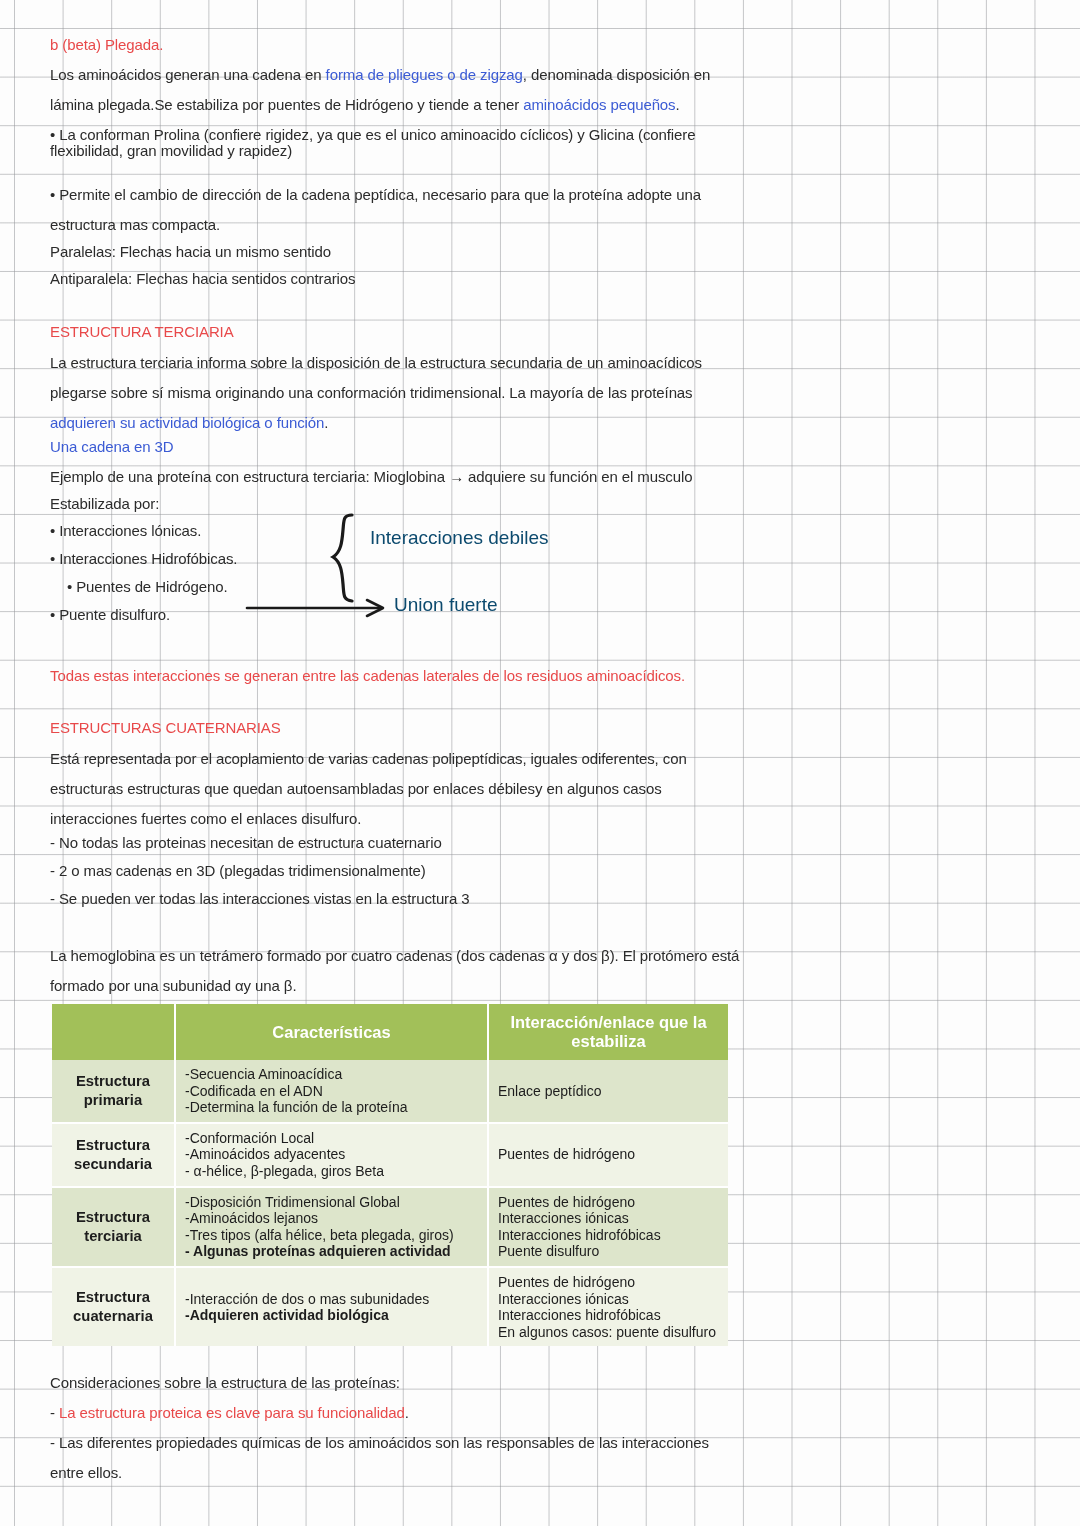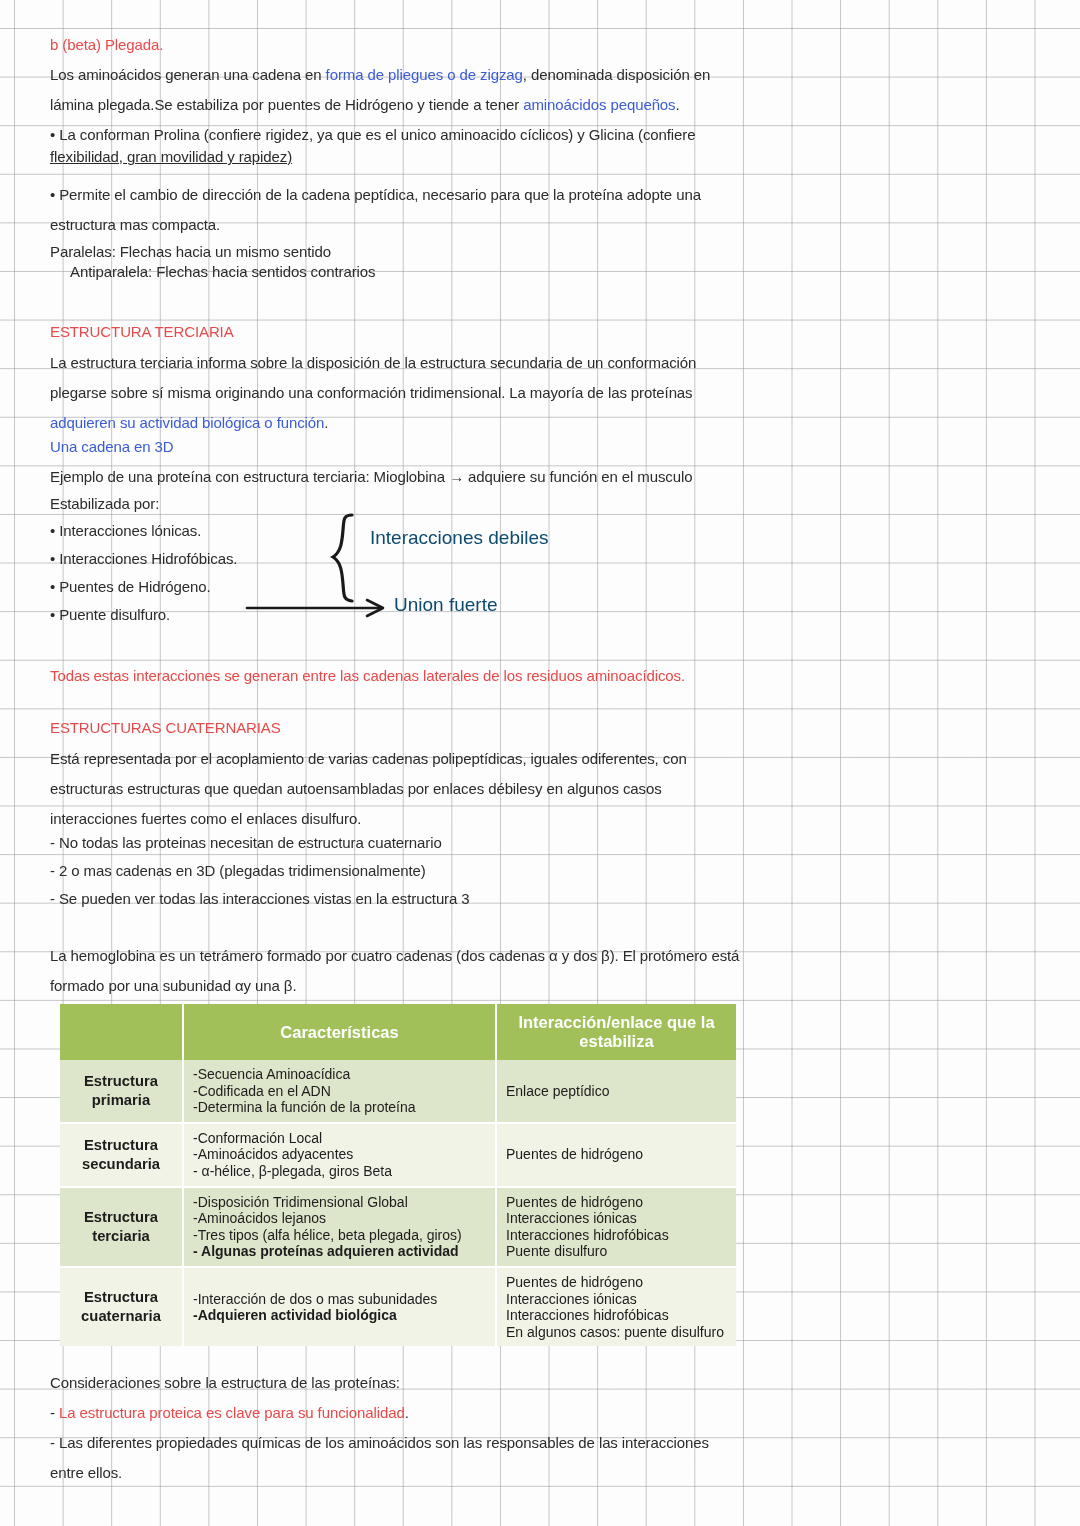--- a/index.html
+++ b/index.html
@@ -58,21 +58,20 @@
 
   
   #struct-table {
     position: absolute;
     left: 52px;
     top: 1004px;
     width: 676px;
     border-collapse: collapse;
     table-layout: fixed;
     background: #e5e5e5;
-    margin-left: 8px;
   }
   #struct-table col.c1 { width: 123px; }
   #struct-table col.c2 { width: 313px; }
   #struct-table col.c3 { width: 240px; }
 
   #struct-table th {
     background: #a2c059;
     color: #ffffff;
     font-size: 16.5px;
     font-weight: bold;
@@ -115,35 +114,35 @@
 
 <div id="grid-paper"></div>
 
 <div id="content">
 
   <div id="text-layer">
       <div class="tline" style="top: 30px;"><span class="rd">b (beta) Plegada.</span></div>
       <div class="tline" style="top: 60px;"><span>Los aminoácidos generan una cadena en </span><span class="bl">forma de pliegues o de zigzag</span><span>, denominada disposición en</span></div>
       <div class="tline" style="top: 90px;"><span>lámina plegada.Se estabiliza por puentes de Hidrógeno y tiende a tener </span><span class="bl">aminoácidos pequeños</span><span>.</span></div>
       <div class="tline" style="top: 120px;"><span>• La conforman Prolina (confiere rigidez, ya que es el unico aminoacido cíclicos) y Glicina (confiere</span></div>
-      <div class="tline" style="top: 142px; text-decoration: underline;"><span>flexibilidad, gran movilidad y rapidez)</span></div>
+      <div class="tline" style="top: 136px;"><span>flexibilidad, gran movilidad y rapidez)</span></div>
       <div class="tline" style="top: 180px;"><span>• Permite el cambio de dirección de la cadena peptídica, necesario para que la proteína adopte una</span></div>
       <div class="tline" style="top: 210px;"><span>estructura mas compacta.</span></div>
       <div class="tline" style="top: 237px;"><span>Paralelas: Flechas hacia un mismo sentido</span></div>
-      <div class="tline" style="top: 257px; margin-left: 20px;"><span>Antiparalela: Flechas hacia sentidos contrarios</span></div>
+      <div class="tline" style="top: 264px;"><span>Antiparalela: Flechas hacia sentidos contrarios</span></div>
       <div class="tline" style="top: 317px;"><span class="rd">ESTRUCTURA TERCIARIA</span></div>
-      <div class="tline" style="top: 348px;"><span>La estructura terciaria informa sobre la disposición de la estructura secundaria de un conformación</span></div>
+      <div class="tline" style="top: 348px;"><span>La estructura terciaria informa sobre la disposición de la estructura secundaria de un aminoacídicos</span></div>
       <div class="tline" style="top: 378px;"><span>plegarse sobre sí misma originando una conformación tridimensional. La mayoría de las proteínas</span></div>
       <div class="tline" style="top: 408px;"><span class="bl">adquieren su actividad biológica o función</span><span>.</span></div>
       <div class="tline" style="top: 432px;"><span class="bl">Una cadena en 3D</span></div>
       <div class="tline" style="top: 462px;"><span>Ejemplo de una proteína con estructura terciaria: Mioglobina → adquiere su función en el musculo</span></div>
       <div class="tline" style="top: 489px;"><span>Estabilizada por:</span></div>
       <div class="tline" style="top: 516px;"><span>• Interacciones lónicas.</span></div>
       <div class="tline" style="top: 544px;"><span>• Interacciones Hidrofóbicas.</span></div>
-      <div class="tline" style="top: 572px;"><span>•  Puentes de Hidrógeno.</span></div>
+      <div class="tline" style="top: 572px; margin-left: 17px;"><span>•  Puentes de Hidrógeno.</span></div>
       <div class="tline" style="top: 600px;"><span>• Puente disulfuro.</span></div>
       <div class="tline" style="top: 661px;"><span class="rd">Todas estas interacciones se generan entre las cadenas laterales de los residuos aminoacídicos.</span></div>
       <div class="tline" style="top: 713px;"><span class="rd">ESTRUCTURAS CUATERNARIAS</span></div>
       <div class="tline" style="top: 744px;"><span>Está representada por el acoplamiento de varias cadenas polipeptídicas, iguales odiferentes, con</span></div>
       <div class="tline" style="top: 774px;"><span>estructuras estructuras que quedan autoensambladas por enlaces débilesy en algunos casos</span></div>
       <div class="tline" style="top: 804px;"><span>interacciones fuertes como el enlaces disulfuro.</span></div>
       <div class="tline" style="top: 828px;"><span>- No todas las proteinas necesitan de estructura cuaternario</span></div>
       <div class="tline" style="top: 856px;"><span>- 2 o mas cadenas en 3D (plegadas tridimensionalmente)</span></div>
       <div class="tline" style="top: 884px;"><span>- Se pueden ver todas las interacciones vistas en la estructura 3</span></div>
       <div class="tline" style="top: 941px;"><span>La hemoglobina es un tetrámero formado por cuatro cadenas (dos cadenas α y dos β). El protómero está</span></div>

